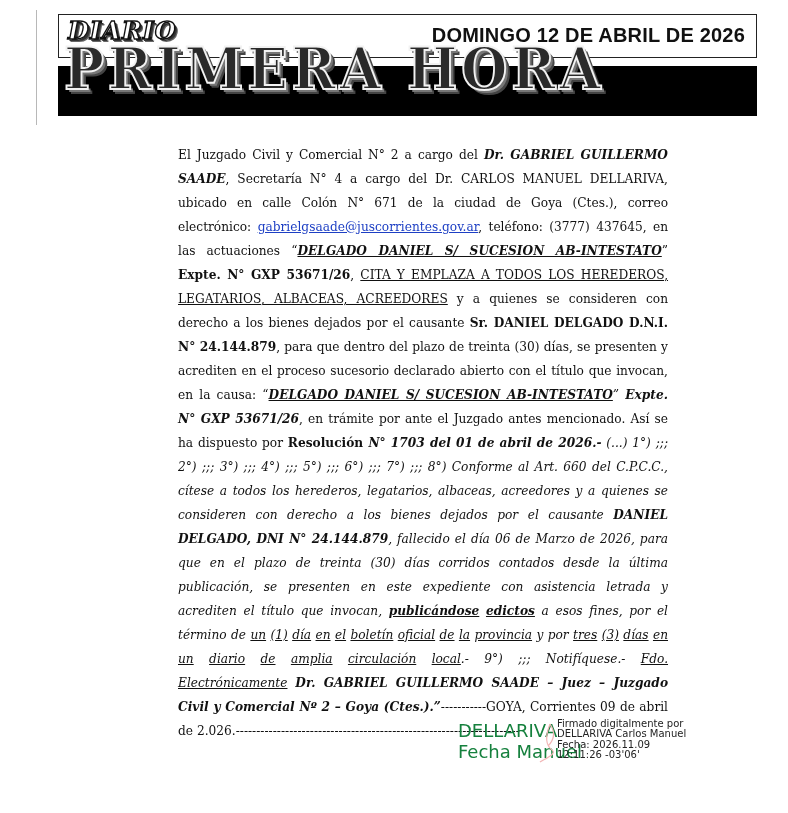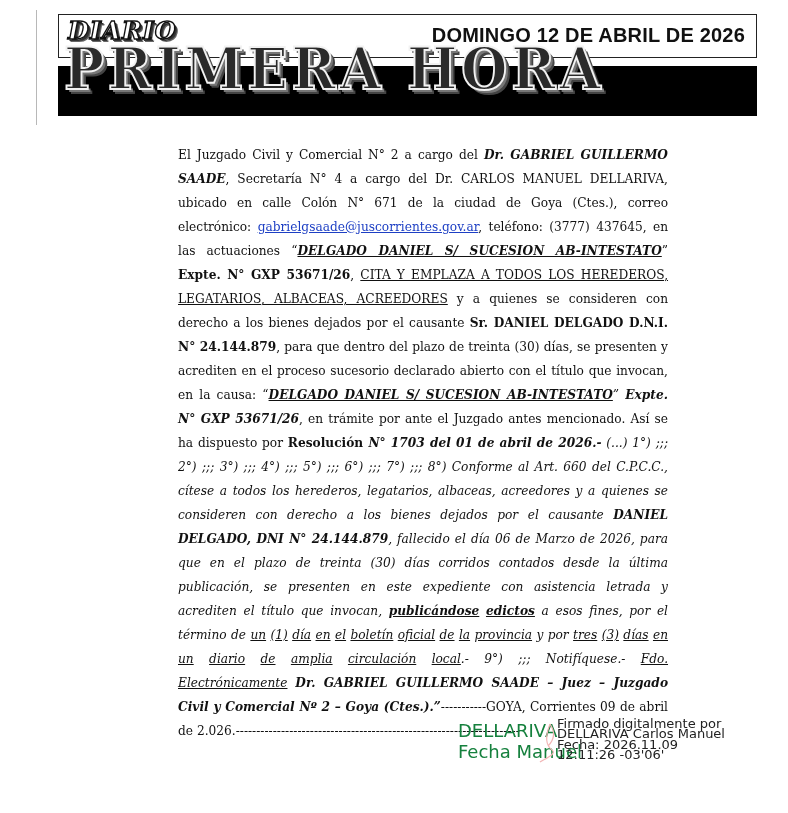--- a/index.html
+++ b/index.html
@@ -16,21 +16,21 @@
   .mast-section { position: absolute; right: 28px; top: 58px; font-family: "Liberation Sans", sans-serif; font-size: 31px; color: #fff; letter-spacing: 1px; word-spacing: 4px; }
   .mast-section .dash { margin: 0 14px; }
   .body-text { position: absolute; left: 178px; top: 143px; width: 490px; font-family: "DejaVu Serif", serif; font-size: 12.2px; line-height: 24px; text-align: justify; color: #111; }
   .body-text .b { font-weight: bold; }
   .body-text .i { font-style: italic; }
   .body-text .u { text-decoration: underline; }
   .body-text a { color: #1d3fc4; text-decoration: underline; }
   .signature { position: absolute; left: 458px; top: 720px; }
   .sig-name { font-family: "DejaVu Sans", sans-serif; font-size: 18px; line-height: 21px; color: #15803d; }
   .sig-mark { position: absolute; left: 78px; top: 0px; width: 28px; height: 44px; }
-  .sig-detail { position: absolute; left: 99px; top: -1px; width: 120px; font-family: "DejaVu Sans", sans-serif; font-size: 13px; line-height: 10.3px; color: #222; white-space: nowrap; }
+  .sig-detail { position: absolute; left: 99px; top: -1px; width: 120px; font-family: "DejaVu Sans", sans-serif; font-size: 10px; line-height: 10.3px; color: #222; white-space: nowrap; }
 </style>
 </head>
 <body>
 
 <div class="left-rule"></div>
 
 <div class="masthead">
   <div class="mast-top"></div>
   <div class="mast-bar"></div>
   <div class="logo-diario">DIARIO</div>

